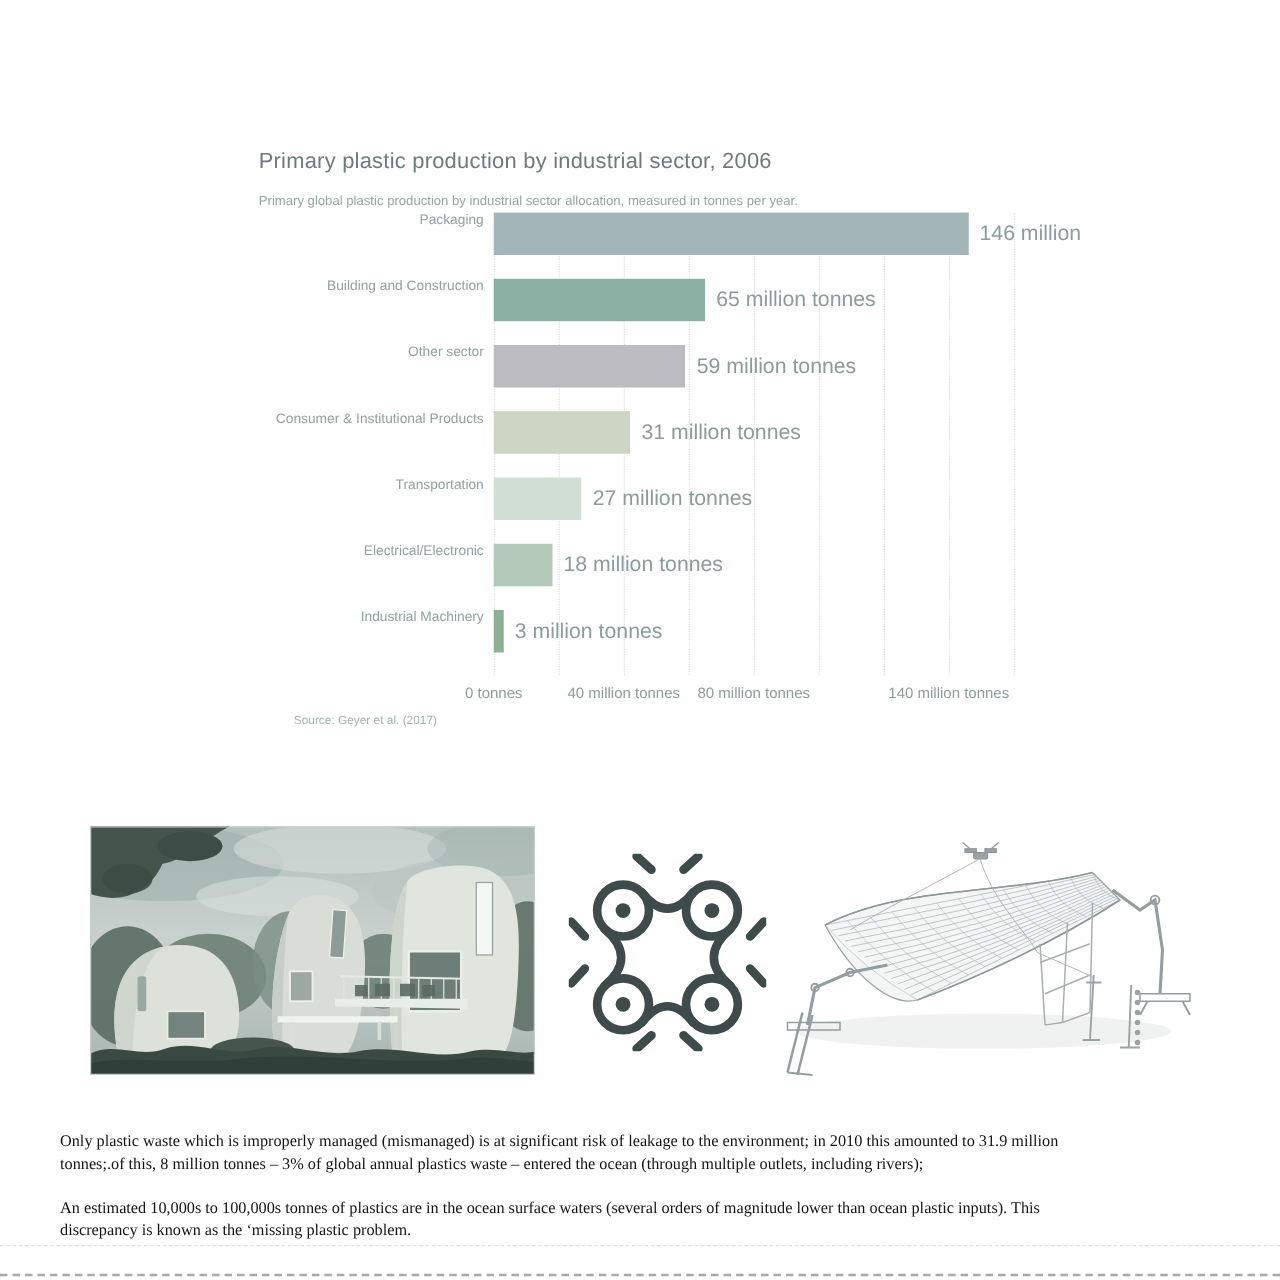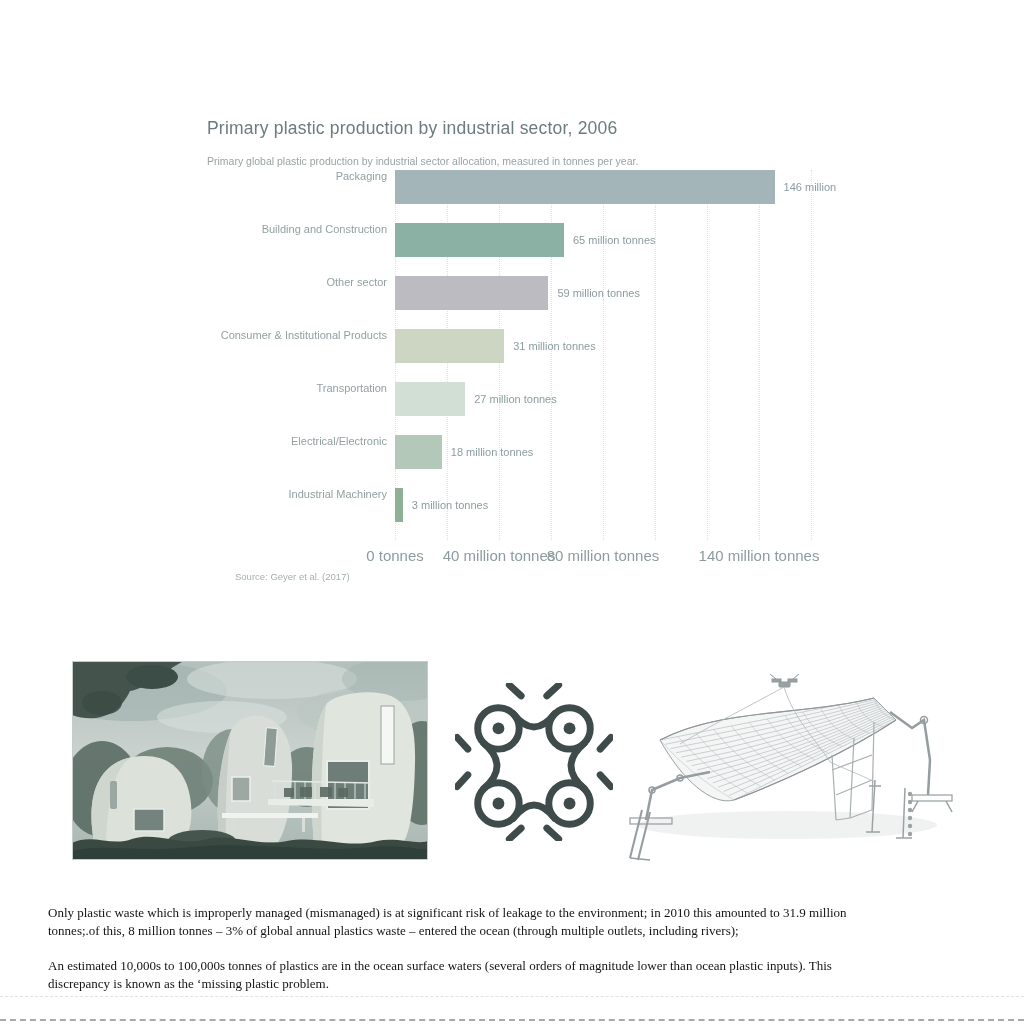--- a/index.html
+++ b/index.html
@@ -13,23 +13,23 @@
   .chart-title{font-size:17.5px;color:#6b7b7e;letter-spacing:.2px;}
   .chart-subtitle{font-size:10.5px;color:#96a5a3;margin-top:16px;}
   .plot{position:absolute;top:52px;left:0;width:680px;height:420px;}
   .gridlines{position:absolute;left:188px;top:0;width:420px;height:370px;}
   .grid-v{position:absolute;top:0;bottom:0;width:0;border-left:1px dotted #dbe3df;}
   .rows{position:relative;}
   .bar-row{display:flex;align-items:flex-start;height:34px;margin-bottom:19px;}
   .row-label{width:180px;padding-right:8px;text-align:right;font-size:11px;color:#92a1a2;}
   .row-track{position:relative;width:416px;height:34px;}
   .bar{position:absolute;left:0;top:0;height:34px;}
-  .bar-value{position:absolute;top:50%;transform:translateY(-50%);font-size:11px;color:#8c9c9e;white-space:nowrap;}
+  .bar-value{position:absolute;top:50%;transform:translateY(-50%);font-size:17px;color:#8c9c9e;white-space:nowrap;}
   .axis{position:absolute;left:188px;top:377px;width:416px;height:16px;}
-  .tick{position:absolute;transform:translateX(-50%);font-size:15px;color:#8c9c9e;white-space:nowrap;top:0;}
+  .tick{position:absolute;transform:translateX(-50%);font-size:12px;color:#8c9c9e;white-space:nowrap;top:0;}
   .chart-source{position:absolute;left:0;top:401px;font-size:9.5px;color:#a4b1af;margin-left:28px;}
 
   
   #houses-photo{position:absolute;left:72px;top:661px;width:356px;height:199px;}
   #drone-icon{position:absolute;left:455px;top:683px;width:158px;height:158px;}
   #pavilion-image{position:absolute;left:622px;top:660px;width:345px;height:212px;}
 
   
   #bodytext{position:absolute;left:48px;top:904px;width:960px;
     font-family:"Liberation Serif",serif;font-size:13px;color:#141414;}

